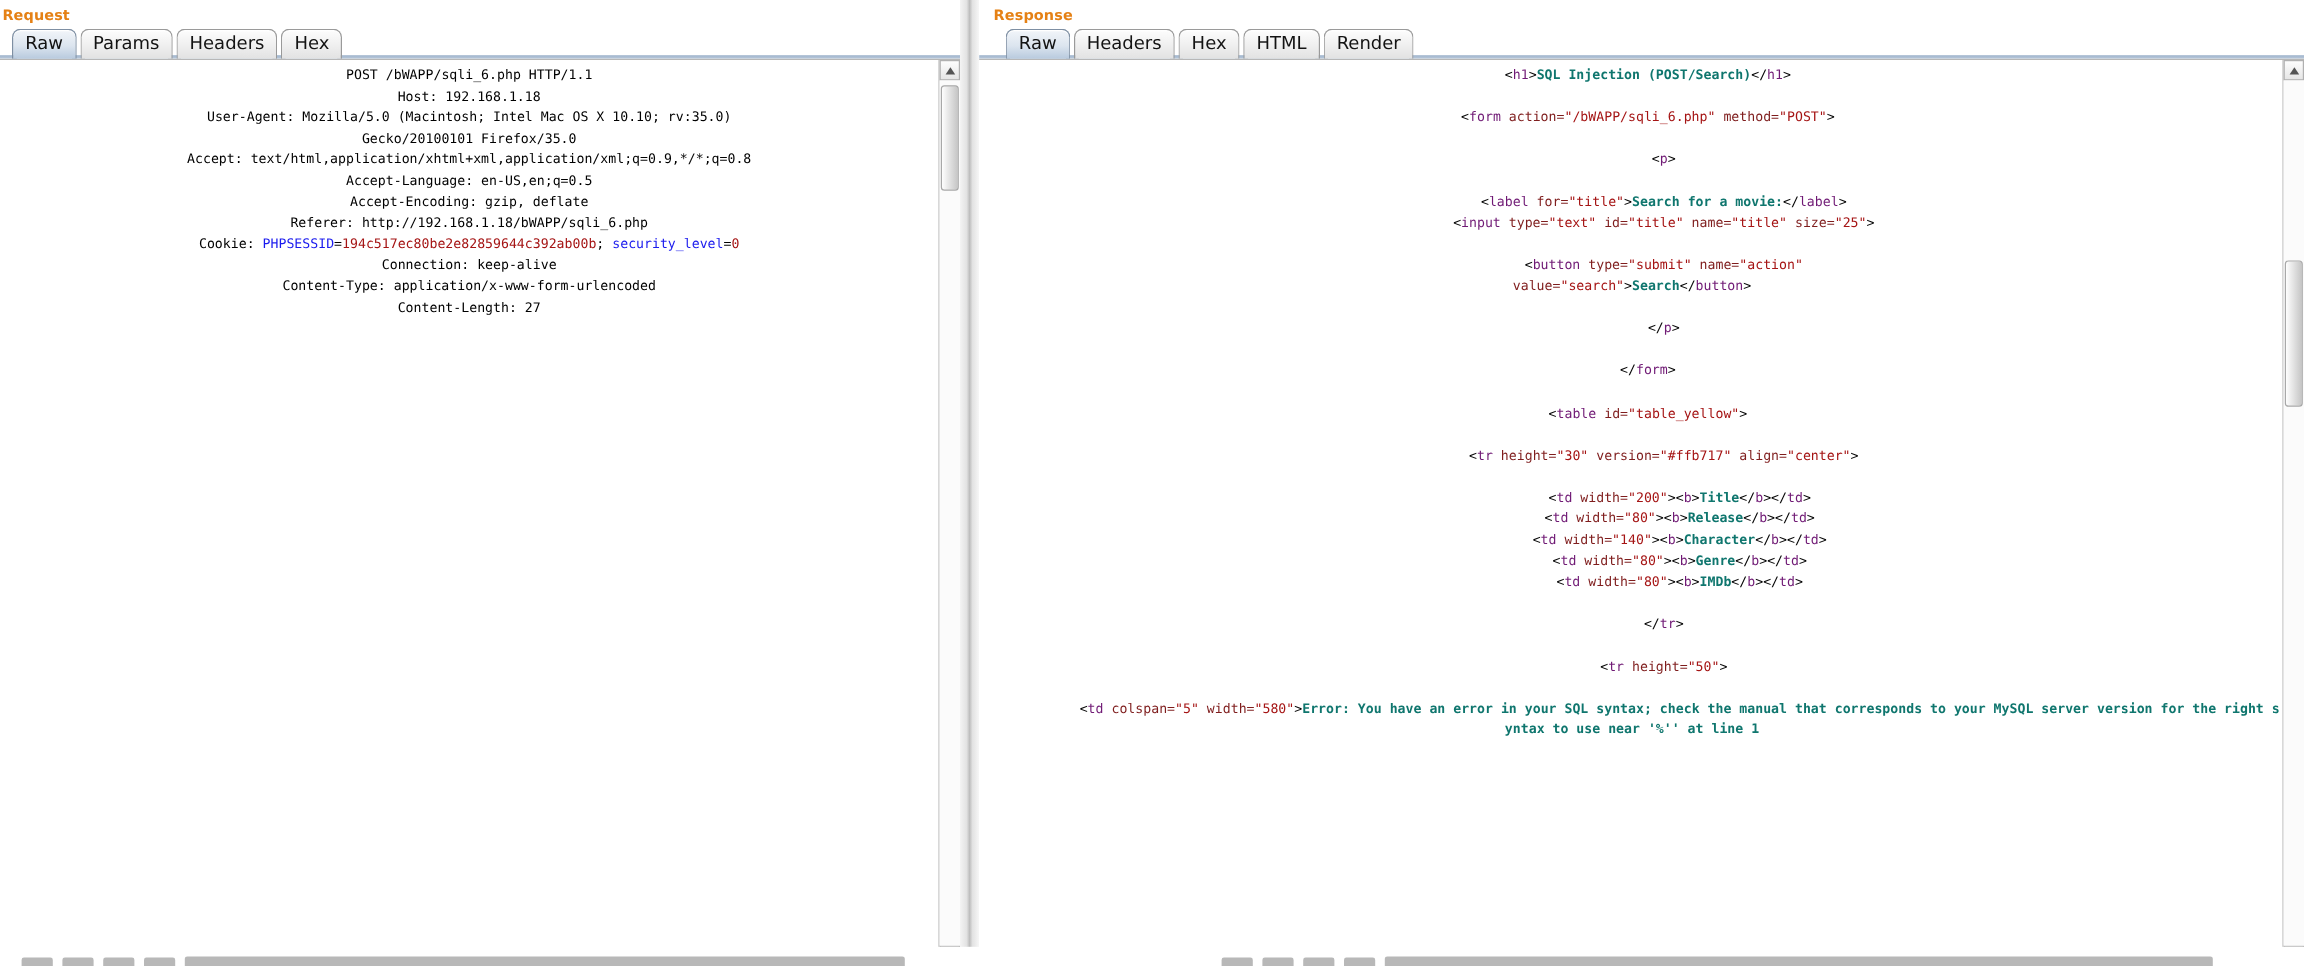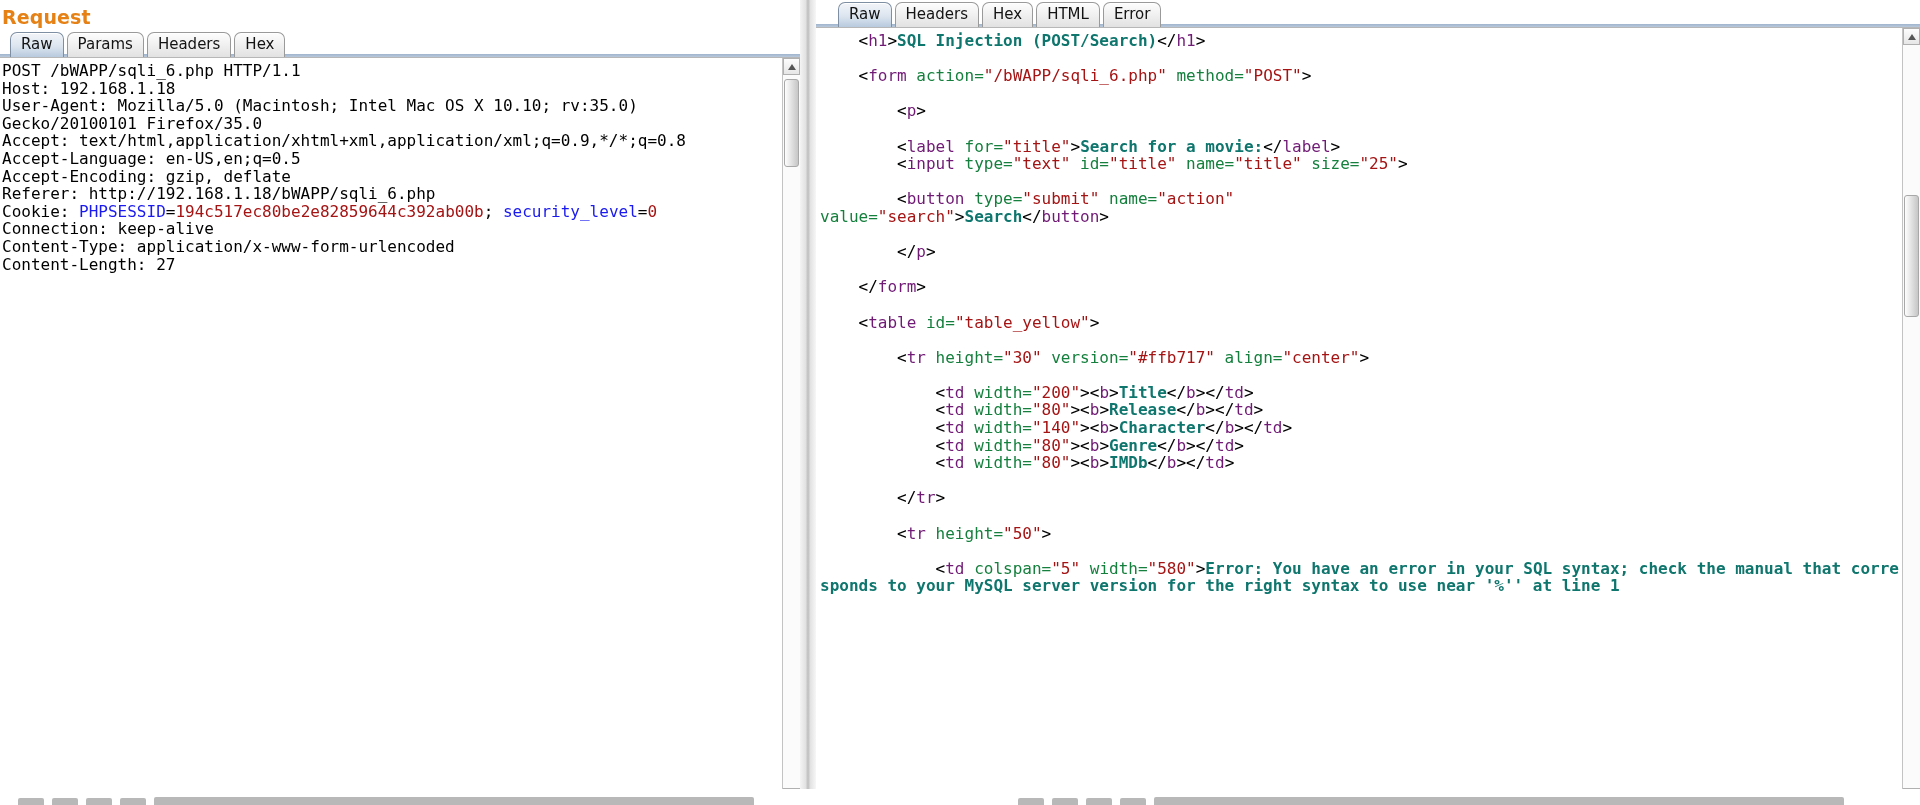--- a/index.html
+++ b/index.html
@@ -11,21 +11,21 @@
   }
   .app { position: relative; width: 1920px; height: 805px; display: flex; background:#fff; }
 
   
   .panel { position: relative; height: 805px; background: #fff; display: flex; flex-direction: column; }
   .panel-left  { width: 800px; }
   .panel-split { width: 16px; background: linear-gradient(to right,#f4f4f4 0%,#e2e2e2 35%,#bdbdbd 50%,#e2e2e2 65%,#f7f7f7 100%); }
   .panel-right { width: 1104px; }
 
   .panel-title {
-    font-size: 19px; font-weight: bold; color: #e58115;
+    font-size: 12px; font-weight: bold; color: #e58115;
     padding: 6px 0 2px 2px; letter-spacing: .1px;
     font-family: "DejaVu Sans", sans-serif;
   }
   .panel-left .panel-title { padding-left: 2px; }
   .panel-right .panel-title { padding-left: 12px; }
 
   
   .tabstrip { position: relative; height: 27px; padding-left: 10px; display: flex; align-items: flex-end; }
   .panel-right .tabstrip { padding-left: 22px; }
   .tabstrip::after {
@@ -48,29 +48,30 @@
     background: linear-gradient(to bottom,#f2f5f9 0%,#dce5ef 55%,#b8cade 100%);
     border-color: #7e8fa3;
     font-weight: normal;
   }
 
   
   .content-wrap { position: relative; flex: 1; display: flex; border-top: 1px solid #b7b7b7; background: #fff; min-height: 0; }
   .code {
     flex: 1; overflow: hidden; position: relative;
     font-family: "DejaVu Sans Mono", "Liberation Mono", monospace;
-    font-size: 16px; line-height: 17.6px;
+    font-size: 11px; line-height: 17.6px;
     color: #000; white-space: pre-wrap; word-break: break-all;
     padding: 4px 2px 0 2px;
+    text-align: center;
   }
   .panel-right .code { padding-left: 4px; }
 
   
   .tg  { color: #701a75; }           
-  .at  { color: #15803d; margin-top: 16px; }           
+  .at  { color: #7f1d1d; margin-top: 16px; }           
   .vl  { color: #a51414; }           
   .tx  { color: #0f766e; font-weight: bold; }  
   .pk  { color: #1a1aee; }           
   .pv  { color: #a51414; }           
   .pun { color: #000; }
 
   .body-hl { background: #ececec; display: block; }
 
   
   .vscroll {
@@ -142,27 +143,28 @@
         <div class="vs-btn vs-down">
             <div class="vs-arrow"></div>
           </div>
       </div>
     </div>
   </div>
 
   <div class="panel-split"></div>
 
   <div class="panel panel-right">
+    <div class="panel-title">Response</div>
 
     <div class="tabstrip">
       <div class="tab active">Raw</div>
       <div class="tab">Headers</div>
       <div class="tab">Hex</div>
       <div class="tab">HTML</div>
-      <div class="tab">Error</div>
+      <div class="tab">Render</div>
     </div>
 
     <div class="content-wrap">
       <div class="code">    <span><span class="pun">&lt;</span><span class="tg">h1</span><span class="pun">&gt;</span><span class="tx">SQL Injection (POST/Search)</span><span class="pun">&lt;/</span><span class="tg">h1</span><span class="pun">&gt;</span></span>
 
     <span><span class="pun">&lt;</span><span class="tg">form</span><span class="at"> action=</span><span class="vl">"/bWAPP/sqli_6.php"</span><span class="at"> method=</span><span class="vl">"POST"</span><span class="pun">&gt;</span></span>
 
         <span><span class="pun">&lt;</span><span class="tg">p</span><span class="pun">&gt;</span></span>
 
         <span><span class="pun">&lt;</span><span class="tg">label</span><span class="at"> for=</span><span class="vl">"title"</span><span class="pun">&gt;</span><span class="tx">Search for a movie:</span><span class="pun">&lt;/</span><span class="tg">label</span><span class="pun">&gt;</span></span>

